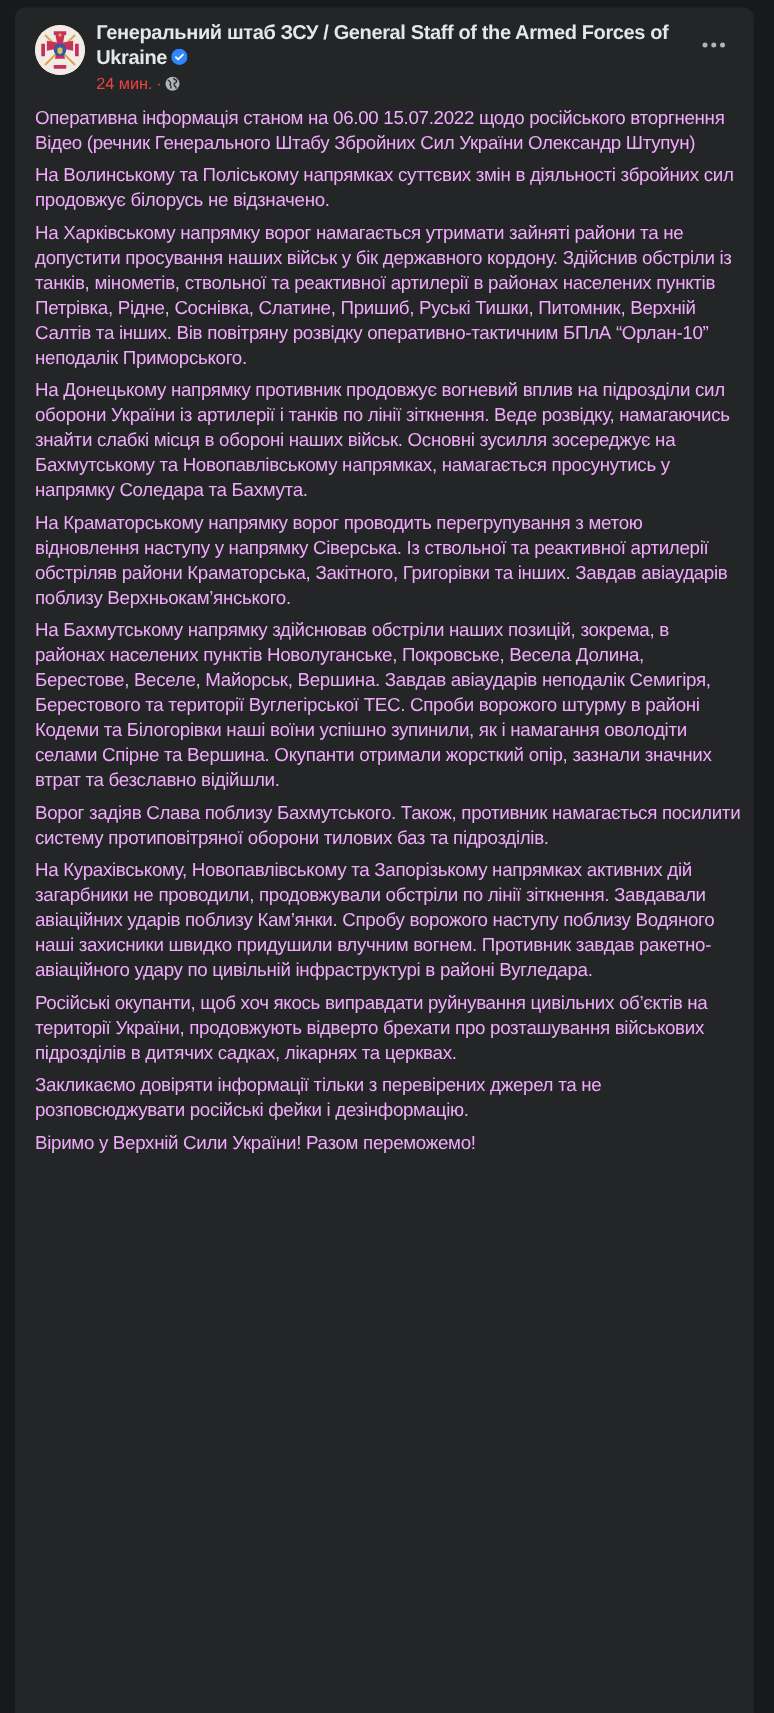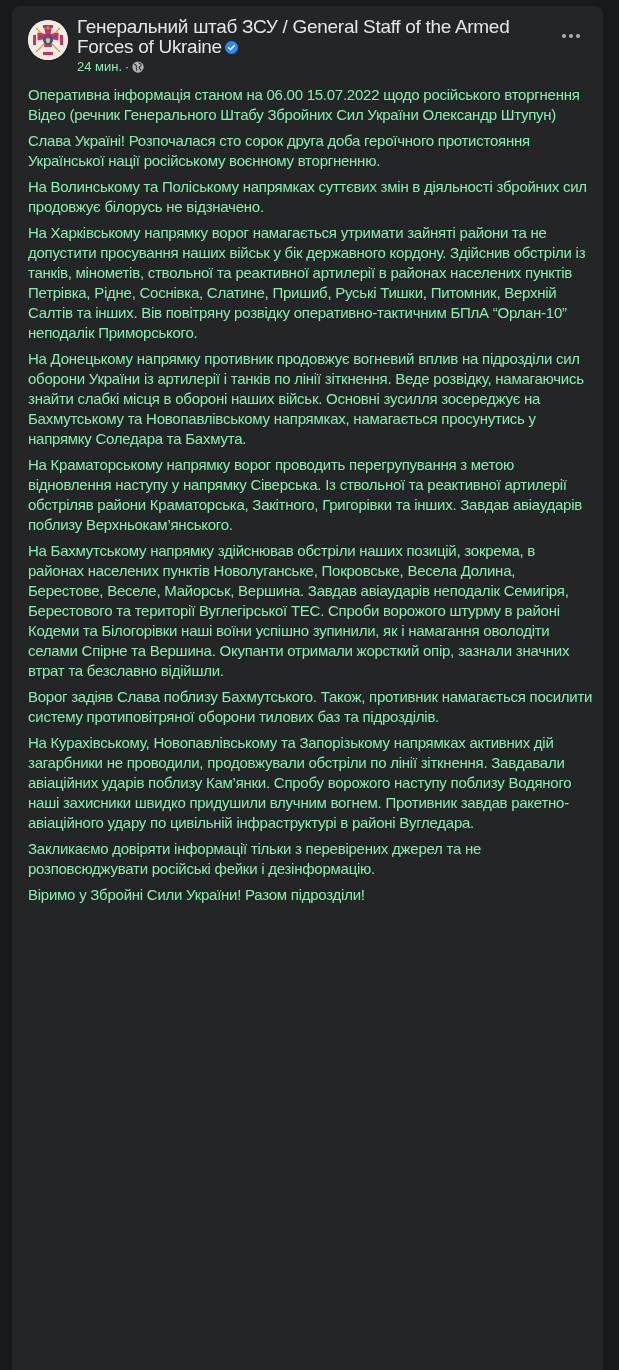--- a/index.html
+++ b/index.html
@@ -38,43 +38,43 @@
     height: 40px;
     border-radius: 50%;
     background: #f1ece6;
     overflow: hidden;
   }
   .author {
     position: absolute;
     left: 65px;
     top: 11px;
     width: 460px;
-    font-size: 19px;
+    font-size: 16px;
     line-height: 20px;
-    font-weight: normal;
+    font-weight: bold;
     color: #e4e6eb;
     letter-spacing: -0.3px;
   }
   .author .name {
     cursor: pointer;
   }
   .verified {
     display: inline-block;
     width: 13px;
     height: 13px;
     vertical-align: -1px;
     margin-left: 3px;
   }
   .meta {
     position: absolute;
     left: 65px;
     top: 53px;
     font-size: 13px;
     line-height: 16px;
-    color: #86efac;
+    color: #ef4444;
     display: flex;
     align-items: center;
   }
   .meta .dot { margin: 0 3px; }
   .globe {
     width: 12px;
     height: 12px;
     display: inline-block;
   }
   .more {
@@ -96,21 +96,21 @@
     background: #b0b3b8;
     display: block;
   }
   .body {
     position: absolute;
     left: 16px;
     top: 79px;
     width: 566px;
     font-size: 15px;
     line-height: 20px;
-    color: #86efac;
+    color: #f0abfc;
     letter-spacing: -0.25px;
   }
   .body p {
     margin: 0 0 6px 0;
   }
   .body p.first { margin-bottom: 6px; }
 </style>
 </head>
 <body>
 
@@ -151,24 +151,24 @@
     <div class="more">
       <span></span>
       <span></span>
       <span></span>
     </div>
   </div>
 
   <div class="body">
     <p class="first" style="white-space: pre-line;">Оперативна інформація станом на 06.00 15.07.2022 щодо російського вторгнення
 Відео (речник Генерального Штабу Збройних Сил України Олександр Штупун)</p>
-    <p>Слава Україні! Розпочалася сто сорок друга доба героїчного протистояння Української нації російському воєнному вторгненню.</p>
     <p>На Волинському та Поліському напрямках суттєвих змін в діяльності  збройних сил продовжує білорусь не відзначено.</p>
     <p>На Харківському напрямку ворог намагається утримати зайняті райони та не допустити просування наших військ у бік державного кордону. Здійснив обстріли із танків, мінометів, ствольної та реактивної артилерії в районах населених пунктів Петрівка, Рідне, Соснівка, Слатине, Пришиб, Руські Тишки, Питомник, Верхній Салтів та інших. Вів повітряну розвідку оперативно-тактичним БПлА “Орлан-10” неподалік Приморського.</p>
     <p>На Донецькому напрямку противник продовжує вогневий вплив на підрозділи сил оборони України із артилерії і танків по лінії зіткнення. Веде розвідку, намагаючись знайти слабкі місця в обороні наших військ. Основні зусилля зосереджує на Бахмутському та Новопавлівському напрямках, намагається просунутись у напрямку Соледара та Бахмута.</p>
     <p>На Краматорському напрямку ворог проводить перегрупування з метою відновлення наступу у напрямку Сіверська. Із ствольної та реактивної артилерії обстріляв райони Краматорська, Закітного, Григорівки та інших. Завдав авіаударів поблизу Верхньокам’янського.</p>
     <p>На Бахмутському напрямку здійснював обстріли наших позицій, зокрема, в районах населених пунктів Новолуганське, Покровське, Весела Долина, Берестове, Веселе, Майорськ, Вершина. Завдав авіаударів неподалік Семигіря, Берестового та території Вуглегірської ТЕС. Спроби ворожого штурму в районі Кодеми та Білогорівки наші воїни успішно зупинили, як і намагання оволодіти селами Спірне та Вершина.  Окупанти отримали жорсткий опір, зазнали значних втрат та безславно відійшли.</p>
     <p>Ворог задіяв Слава поблизу Бахмутського. Також, противник намагається посилити систему протиповітряної оборони тилових баз та підрозділів.</p>
     <p>На Курахівському, Новопавлівському та Запорізькому напрямках активних дій загарбники не проводили, продовжували обстріли по лінії зіткнення. Завдавали авіаційних ударів поблизу Кам’янки. Спробу ворожого наступу поблизу Водяного наші захисники швидко придушили влучним вогнем. Противник завдав ракетно-авіаційного удару по цивільній інфраструктурі в районі Вугледара.</p>
+    <p>Російські окупанти, щоб хоч якось виправдати руйнування цивільних об’єктів на території України, продовжують відверто брехати про розташування військових підрозділів в дитячих садках, лікарнях та церквах.</p>
     <p>Закликаємо довіряти інформації тільки з перевірених джерел та не розповсюджувати російські фейки і дезінформацію.</p>
-    <p>Віримо у Збройні Сили України! Разом підрозділи!</p>
+    <p>Віримо у Верхній Сили України! Разом переможемо!</p>
   </div>
 </div>
 
 </body></html>

